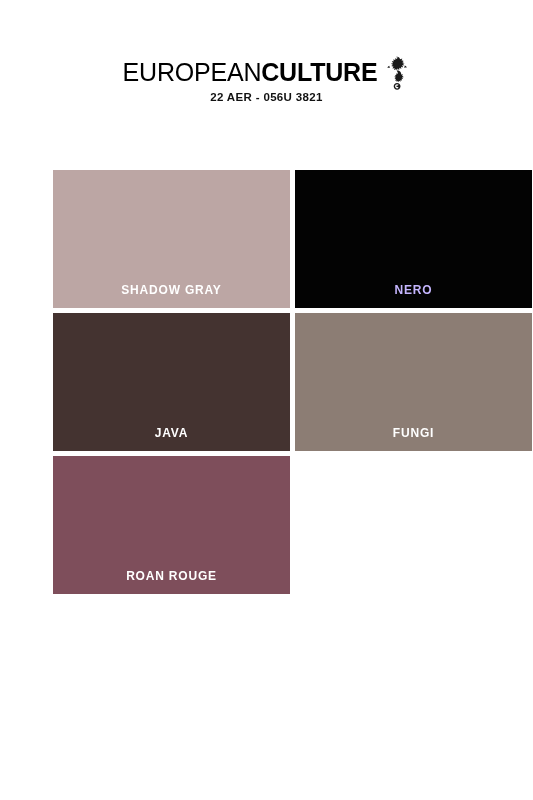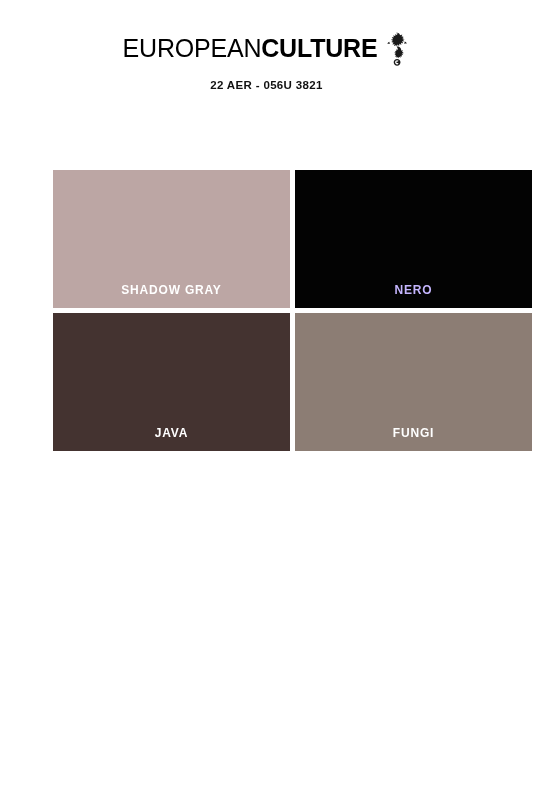--- a/index.html
+++ b/index.html
@@ -13,21 +13,21 @@
     height: 800px;
     font-family: "Liberation Sans", sans-serif;
     color: #111111;
     overflow: hidden;
     position: relative;
   }
 
   
   .sheet-header {
     width: 100%;
-    padding-top: 36px;
+    padding-top: 60px;
     text-align: center;
   }
   .brand-lockup {
     display: inline-flex;
     align-items: flex-start;
     justify-content: center;
     gap: 7px;
   }
   .brand-wordmark {
     font-size: 25px;
@@ -48,21 +48,21 @@
     height: 34px;
     margin-top: -4px;
     flex: 0 0 auto;
   }
   .brand-emblem svg {
     display: block;
     width: 100%;
     height: 100%;
   }
   .sheet-reference {
-    margin-top: 13px;
+    margin-top: 1px;
     font-size: 11.5px;
     font-weight: 700;
     letter-spacing: 0.35px;
     color: #111111;
     text-align: center;
   }
 
   
   .palette-grid {
     position: absolute;
@@ -120,13 +120,16 @@
   </div>
   <div class="swatch" style="background-color: rgb(3, 3, 3);">
     <span class="swatch-label" style="color: #c4b5fd;">NERO</span>
   </div>
   <div class="swatch" style="background-color: rgb(68, 51, 48);">
     <span class="swatch-label" style="color: rgb(255, 255, 255);">JAVA</span>
   </div>
   <div class="swatch" style="background-color: rgb(140, 125, 116);">
     <span class="swatch-label" style="color: rgb(255, 255, 255);">FUNGI</span>
   </div>
+  <div class="swatch" style="background-color: rgb(126, 78, 91);">
+    <span class="swatch-label" style="color: rgb(255, 255, 255);">ROAN ROUGE</span>
+  </div>
 </div>
 
 </body></html>

